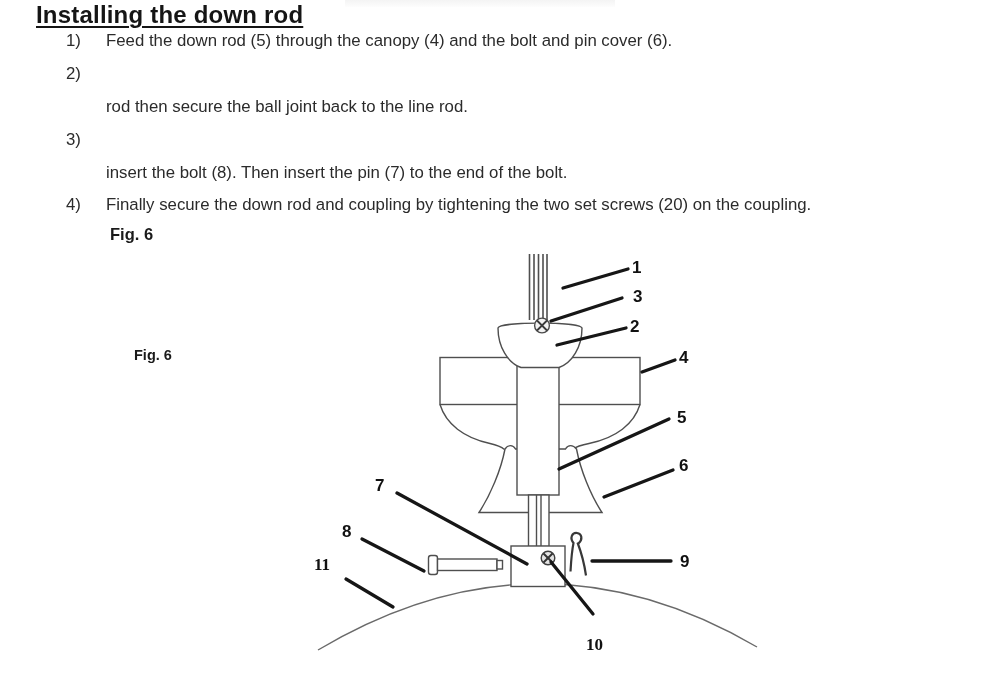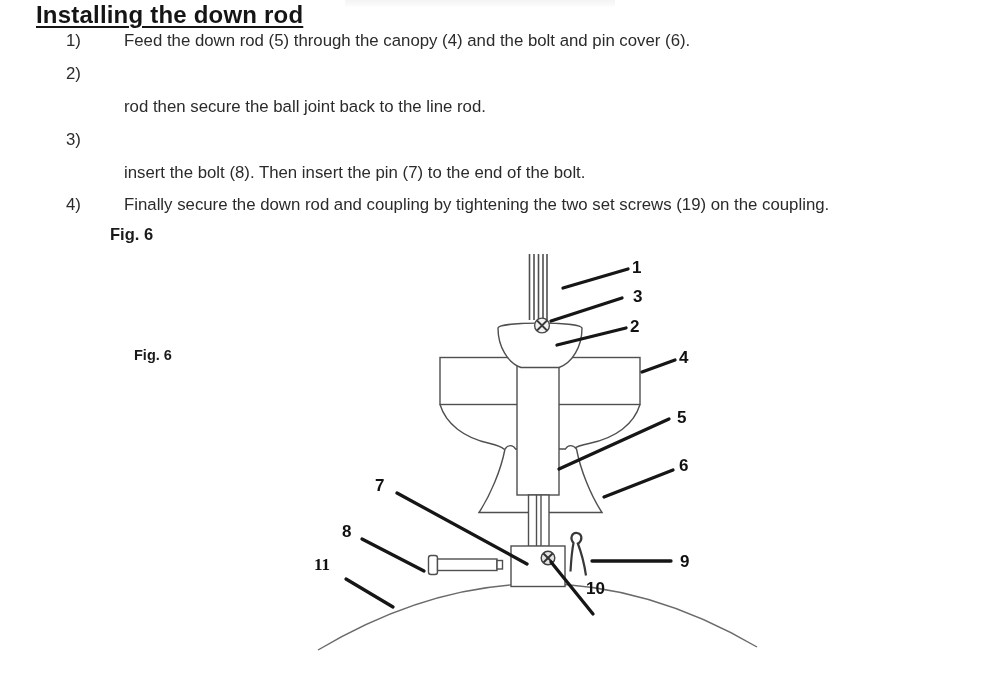--- a/index.html
+++ b/index.html
@@ -8,38 +8,38 @@
 
   .artifact { position:absolute; left:345px; top:0; width:270px; height:7px;
               background:linear-gradient(#ececec, #fcfcfc); opacity:.6; }
 
   .title { position:absolute; left:36px; top:1px; font-size:24px; font-weight:bold; color:#151515;
            text-decoration:underline; text-decoration-thickness:2px; text-underline-offset:3px;
            letter-spacing:.2px; white-space:nowrap; }
 
   .line { position:absolute; left:0; height:22px; width:1000px; font-size:16.8px; white-space:nowrap; }
   .line .num { position:absolute; left:66px; }
-  .line .txt { position:absolute; left:124px; }
+  .line .txt { position:absolute; left:106px; }
 
   .fig-caption { position:absolute; left:110px; top:225px; font-size:16.5px; font-weight:bold; color:#1a1a1a; }
   .fig-side    { position:absolute; left:134px; top:347px; font-size:14.5px; font-weight:bold; color:#1a1a1a; }
 
   .diagram-svg { position:absolute; left:0; top:0; width:1000px; height:689px; }
 
   .callout { position:absolute; font-size:17px; line-height:17px; font-weight:bold; color:#111; white-space:nowrap; }
   .co-1  { left:632px; top:259px; }
   .co-3  { left:633px; top:288px; }
   .co-2  { left:630px; top:318px; }
   .co-4  { left:679px; top:349px; }
   .co-5  { left:677px; top:409px; }
   .co-6  { left:679px; top:457px; }
   .co-7  { left:375px; top:477px; }
   .co-8  { left:342px; top:523px; }
   .co-9  { left:680px; top:553px; }
-  .co-10 { left:586px; top:580px; }
+  .co-10 { left:586px; top:636px;font-family:Liberation Serif, serif; }
   .co-11 { left:314px; top:556px;font-family:Liberation Serif, serif; }
 </style>
 </head>
 <body>
 
 <div class="artifact"></div>
 
 <div class="title">Installing the down rod</div>
 
 <div class="line" style="top:31px">
@@ -53,21 +53,21 @@
   <span class="txt">rod then secure the ball joint back to the line rod.</span>
 </div>
 <div class="line" style="top:130px">
   <span class="num">3)</span>
 </div>
 <div class="line" style="top:163px">
   <span class="txt">insert the bolt (8). Then insert the pin (7) to the end of the bolt.</span>
 </div>
 <div class="line" style="top:195px">
   <span class="num">4)</span>
-  <span class="txt">Finally secure the down rod and coupling by tightening the two set screws (19) on the coupling.</span>
+  <span class="txt">Finally secure the down rod and coupling by tightening the two set screws (20) on the coupling.</span>
 </div>
 
 <div class="fig-caption">Fig. 6</div>
 <div class="fig-side">Fig. 6</div>
 
 <svg class="diagram-svg" viewBox="0 0 1000 689" xmlns="http://www.w3.org/2000/svg">
   <g stroke="#4f4f4f" stroke-width="1.4" fill="none">
 
     <g>
       <rect x="440" y="357.5" width="200" height="47" fill="#ffffff"></rect>

